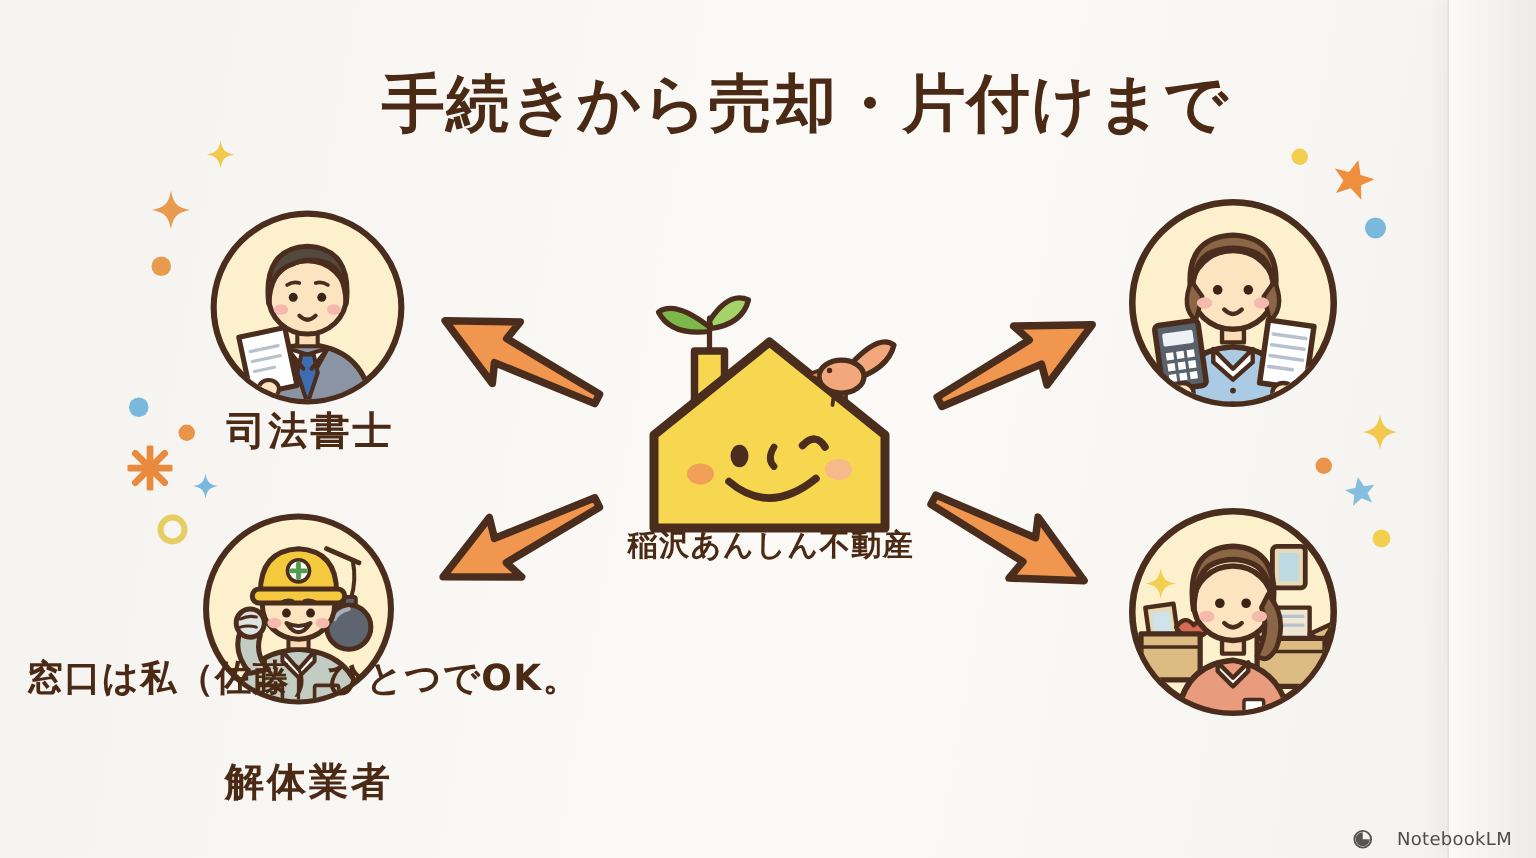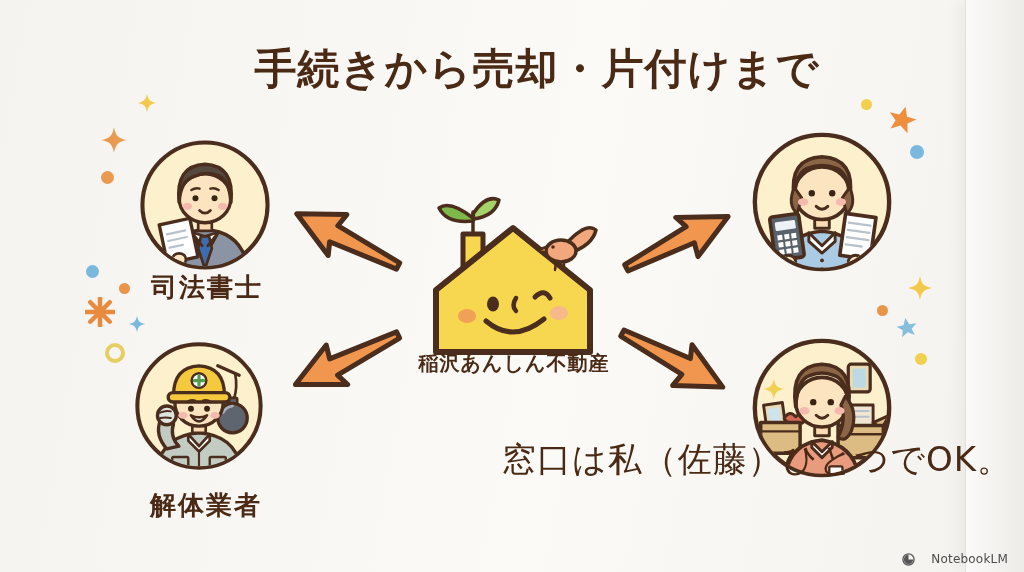--- a/index.html
+++ b/index.html
@@ -11,22 +11,22 @@
   .edge-band{
     position:absolute;top:0;right:0;width:58px;height:100%;
     background:linear-gradient(to right,#fbfaf8,#edebe8);
     border-left:1px solid #e3e0db;box-shadow:-8px 0 12px rgba(0,0,0,0.035);
   }
   .title{
     position:absolute;top:40px;left:35px;width:1004px;text-align:center;
     font-size:42px;font-weight:bold;line-height:1.36;letter-spacing:1px;
   }
   .footer{
-    position:absolute;top:436px;left:18px;width:994px;text-align:right;
-    font-size:34px;font-weight:normal;line-height:1.38;letter-spacing:1px;
+    position:absolute;top:436px;left:18px;width:994px;text-align:left;
+    font-size:24px;font-weight:bold;line-height:1.38;letter-spacing:1px;
   }
   .node-label{
     position:absolute;width:180px;text-align:center;
     font-size:26px;font-weight:bold;letter-spacing:2px;
   }
   .center-label{
     position:absolute;top:350px;left:384px;width:260px;text-align:center;
     font-size:20px;font-weight:bold;letter-spacing:1px;
   }
   .abs{position:absolute;}
@@ -207,21 +207,21 @@
       <circle cx="50" cy="31" r="5.5" fill="#ffffff" stroke-width="1.8"></circle>
       <path d="M50,27.5 v7 M46.5,31 h7" stroke="#4e9e4e" stroke-width="2.4"></path>
       <circle cx="44" cy="52" r="2.2" fill="#3a2415" stroke="none"></circle>
       <circle cx="56" cy="52" r="2.2" fill="#3a2415" stroke="none"></circle>
       <path d="M41,47 q3,-2 6,-1 M53,46 q3,-1 6,1" fill="none" stroke-width="1.8"></path>
       <ellipse cx="38" cy="57" rx="3.5" ry="2.6" fill="#f6b9ae" stroke="none"></ellipse>
       <ellipse cx="62" cy="57" rx="3.5" ry="2.6" fill="#f6b9ae" stroke="none"></ellipse>
       <path d="M44,57 Q50,66 56,57 Q50,60 44,57 Z" fill="#ffffff" stroke-width="2"></path>
     </g>
   </svg>
-  <div class="node-label" style="left:116px;top:488px">解体業者</div>
+  <div class="node-label" style="left:116px;top:504px">解体業者</div>
 
   <svg class="abs" style="left:749px;top:335px" width="146" height="146" viewBox="0 0 100 100">
     <defs>
         <clipPath id="c4">
           <circle cx="50" cy="50" r="45"></circle>
         </clipPath>
       </defs>
     <circle cx="50" cy="50" r="46" fill="#fcf0cd" stroke="#4a2d1c" stroke-width="3"></circle>
     <g clip-path="url(#c4)" stroke="#4a2d1c" stroke-linejoin="round" stroke-linecap="round">
       <rect x="68" y="20" width="15" height="19" rx="2" fill="#e9dab6" stroke-width="2.2"></rect>

